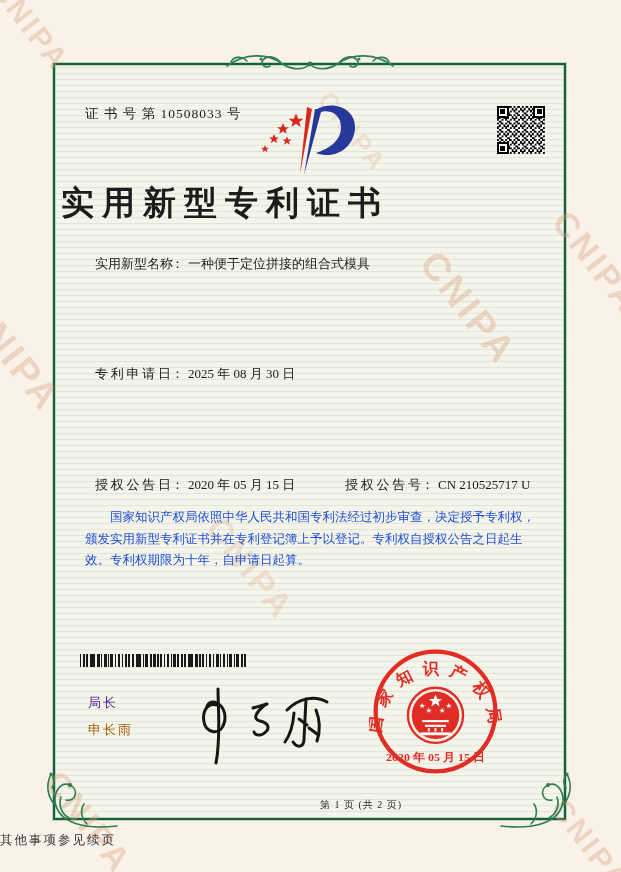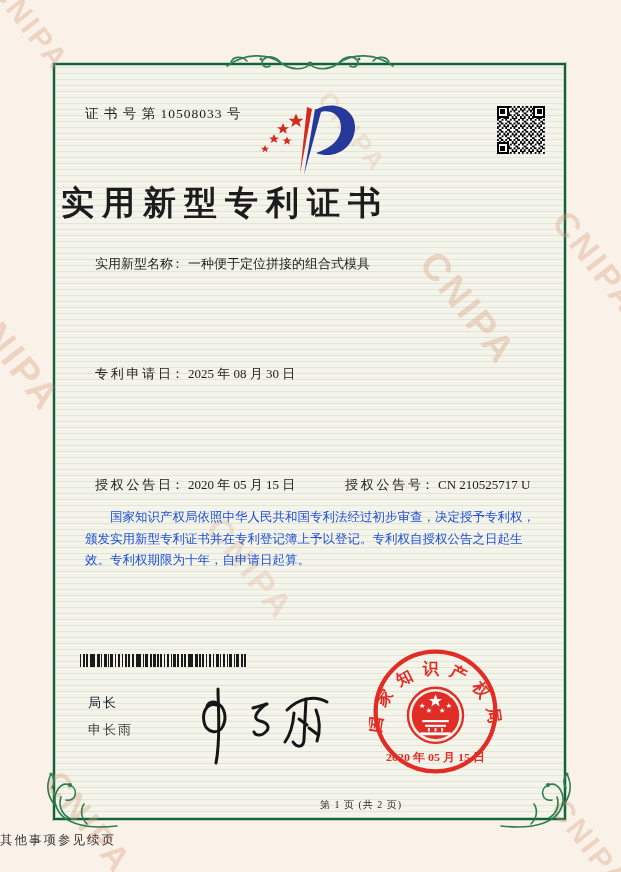--- a/index.html
+++ b/index.html
@@ -47,23 +47,23 @@
   
   .barcode{
     position:absolute;left:80px;top:654px;width:168px;height:13px;z-index:2;
     background:
       repeating-linear-gradient(90deg,#1a1a1a 0 1.5px,transparent 1.5px 3.5px),
       repeating-linear-gradient(90deg,#1a1a1a 0 1px,transparent 1px 6.5px),
       repeating-linear-gradient(90deg,transparent 0 2.5px,#1a1a1a 2.5px 4px,transparent 4px 9px);
   }
   
   .comm-title{position:absolute;left:88px;top:694px;font-size:13px;z-index:2;
-    font-family:"Liberation Sans","DejaVu Sans",sans-serif;color:#0f172a;letter-spacing:2px;}
+    font-family:"Liberation Sans","DejaVu Sans",sans-serif;color:#4c1d95;letter-spacing:2px;}
   .comm-name{position:absolute;left:88px;top:721px;font-size:13px;z-index:2;
-    font-family:"Liberation Sans","DejaVu Sans",sans-serif;color:#404040;letter-spacing:2px;}
+    font-family:"Liberation Sans","DejaVu Sans",sans-serif;color:#a16207;letter-spacing:2px;}
   .signature{position:absolute;left:183px;top:683px;z-index:2;}
   
   .seal{position:absolute;left:369px;top:645px;width:133px;height:133px;z-index:3;opacity:0.95;}
   
   .page-info{position:absolute;left:53px;top:798px;width:616px;text-align:center;
     font-size:10px;letter-spacing:1px;z-index:2;color:#2a2a2a;}
   .footer-note{position:absolute;left:0;top:832px;width:621px;
     font-size:12.5px;letter-spacing:2px;z-index:2;color:#333;}
 </style>
 </head>

